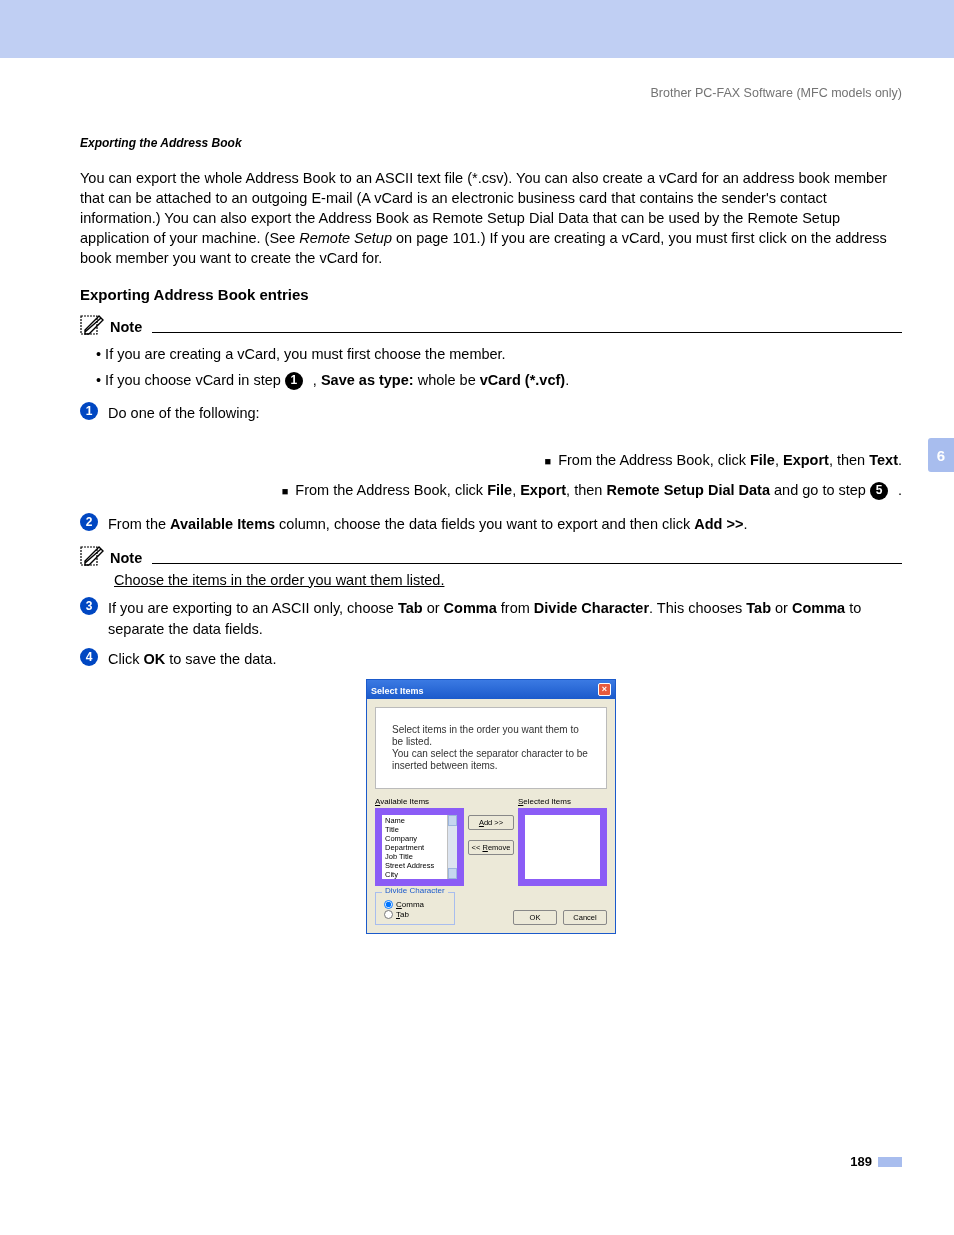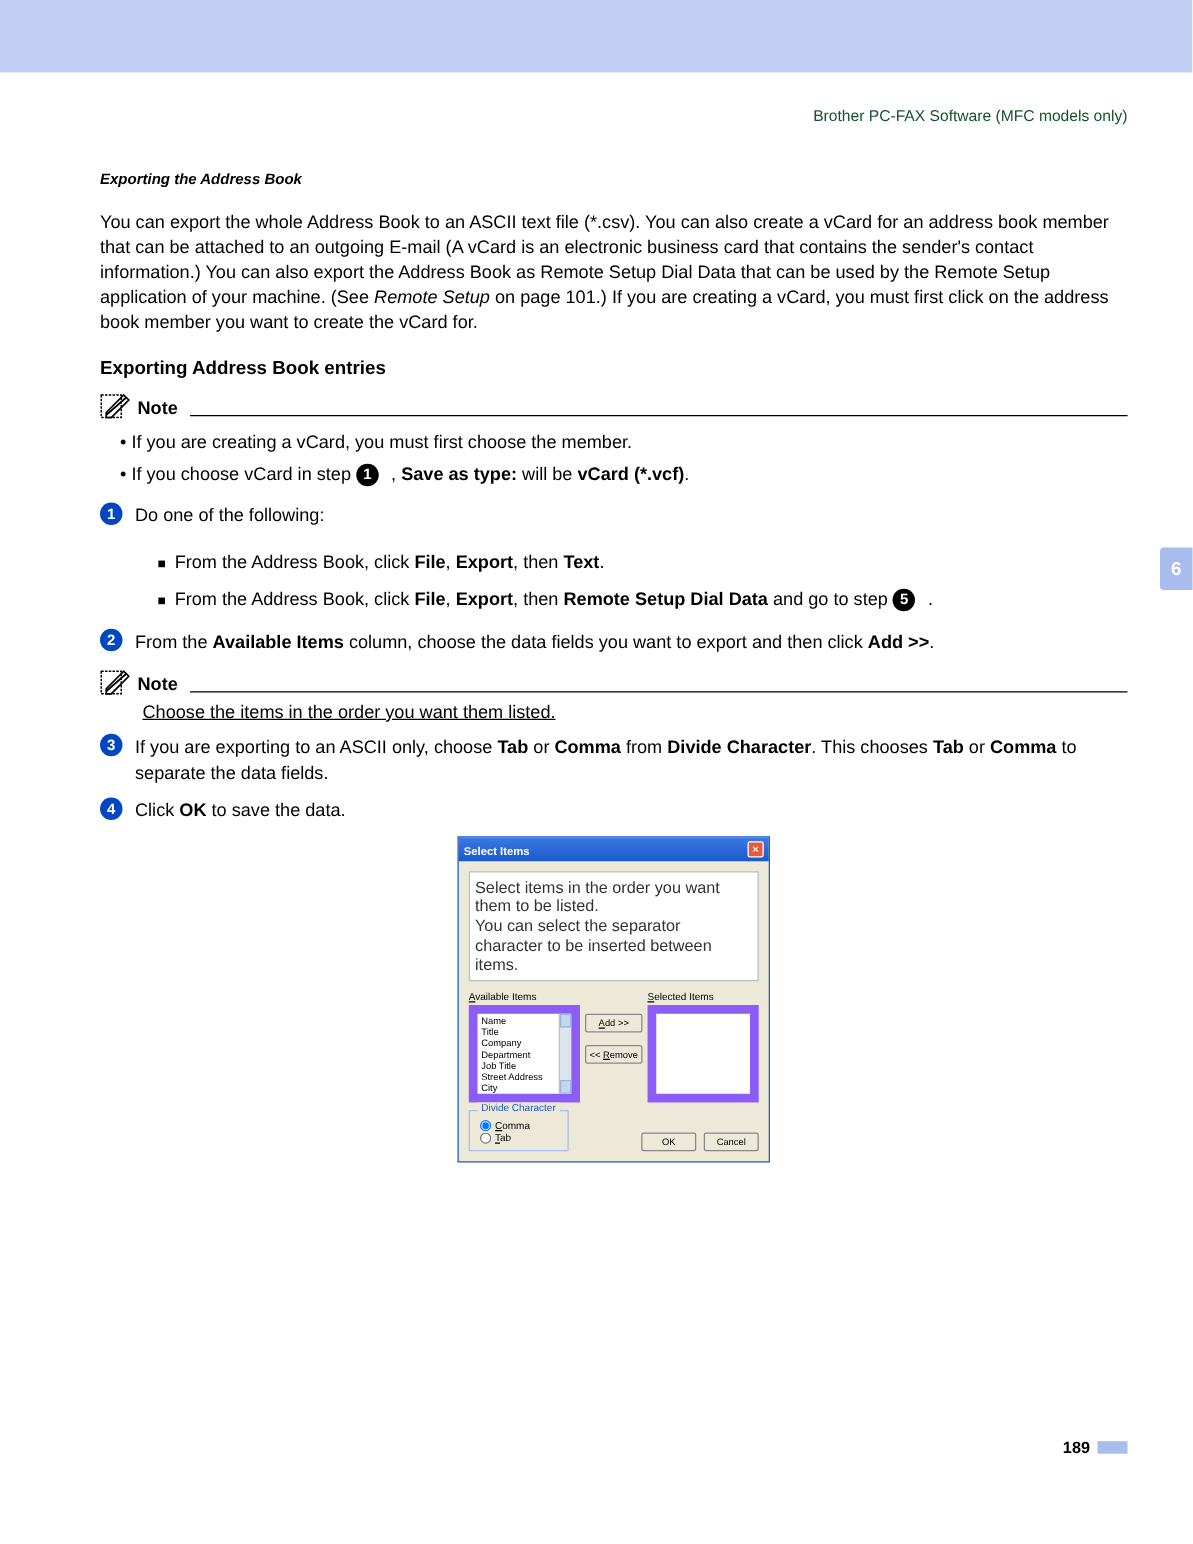--- a/index.html
+++ b/index.html
@@ -11,21 +11,21 @@
     background: #fff;
     width: 954px;
   }
   .top-bar {
     background: #c0cff3;
     height: 58px;
     width: 100%;
   }
   .header-text {
     text-align: right;
-    color: #14532d;
+    color: #737373;
     font-size: 12.5px;
     padding: 28px 52px 0 0;
   }
   .content {
     padding: 10px 52px 0 80px;
   }
   h1 {
     font-size: 12px;
     margin: 26px 0 18px 0;
     font-style: italic;
@@ -82,21 +82,21 @@
   }
   .blue { background: #0047c2; }
   .black { background: #000; }
   .step {
     display: flex;
     align-items: flex-start;
     margin: 8px 0;
     line-height: 1.5;
   }
   .step-body { flex: 1; }
-  .sq-list { margin: 10px 0 0 18px; line-height: 2.1; }
+  .sq-list { margin: 20px 0 0 18px; line-height: 2.1; text-align: right; }
   .sq-list div::before { content: "■ "; font-size: 11px; margin-right: 4px; }
   .note-body {
     margin: 6px 0 10px 34px;
     text-decoration: underline;
   }
   .side-tab {
     position: absolute;
     right: 0;
     top: 438px;
     width: 26px;
@@ -159,23 +159,23 @@
     color: #fff;
     font-size: 9px;
     line-height: 11px;
     text-align: center;
     font-weight: bold;
   }
   .dlg-body { padding: 8px; }
   .dlg-instr {
     background: #fff;
     border: 1px solid #bbb;
-    padding: 4px;
+    padding: 16px;
     color: #333;
-    font-size: 13px;
+    font-size: 10px;
     line-height: 1.2;
     margin-bottom: 8px;
   }
   .dlg-cols {
     display: flex;
     gap: 4px;
     align-items: flex-start;
   }
   .dlg-col { flex: 1; }
   .dlg-col-label { font-size: 8px; margin-bottom: 2px; display: block; }
@@ -276,21 +276,21 @@
       <rect x="1" y="3" width="16" height="18" fill="none" stroke="#000" stroke-width="1.2" stroke-dasharray="2 1"></rect>
       <path d="M5 19 L21 5 M19 3 L23 7 L9 21 L5 21 L5 17 Z" fill="none" stroke="#000" stroke-width="1.4"></path>
     </svg>
     <span class="note-label">Note</span>
     <span class="note-line"></span>
   </div>
 
   <div class="bullet-list">
     <div>If you are creating a vCard, you must first choose the member.</div>
     <div>
-      <span>If you choose vCard in step </span><span class="num-circle black">1</span><span>, </span><b>Save as type:</b><span> will be </span><b>vCard (*.vcf)</b><span>.</span>
+      <span>If you choose vCard in step </span><span class="num-circle black">1</span><span>, </span><b>Save as type:</b><span> whole be </span><b>vCard (*.vcf)</b><span>.</span>
     </div>
   </div>
 
   <div class="step">
     <span class="num-circle blue">1</span>
     <div class="step-body">
       <span>Do one of the following:</span>
       <div class="sq-list">
         <div>
           <span>From the Address Book, click </span><b>File</b><span>, </span><b>Export</b><span>, then </span><b>Text</b><span>.</span>

